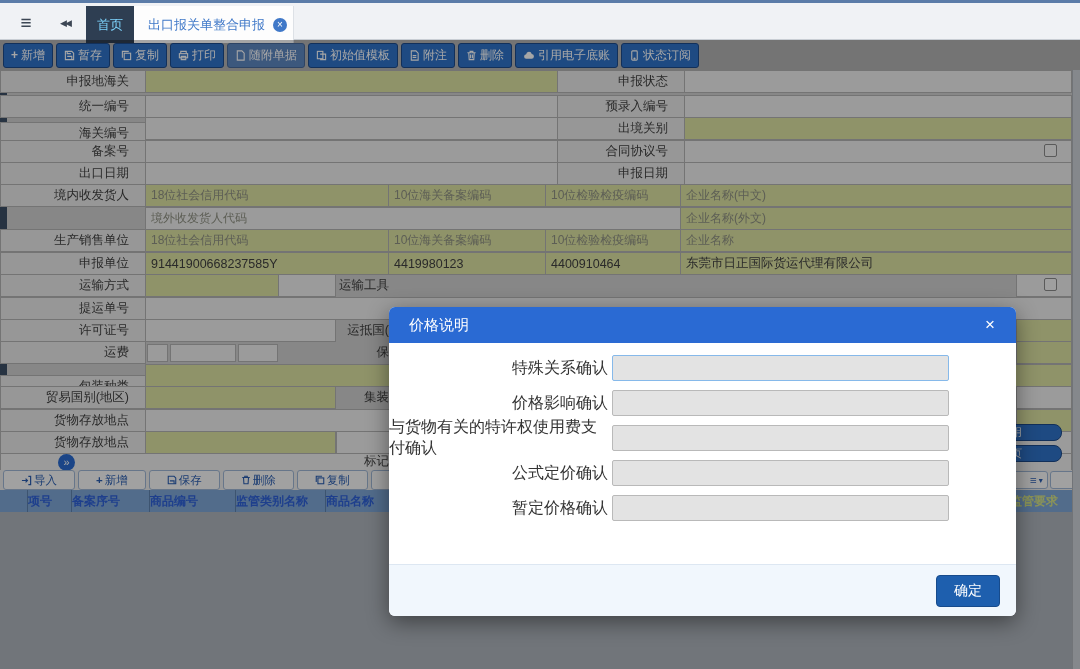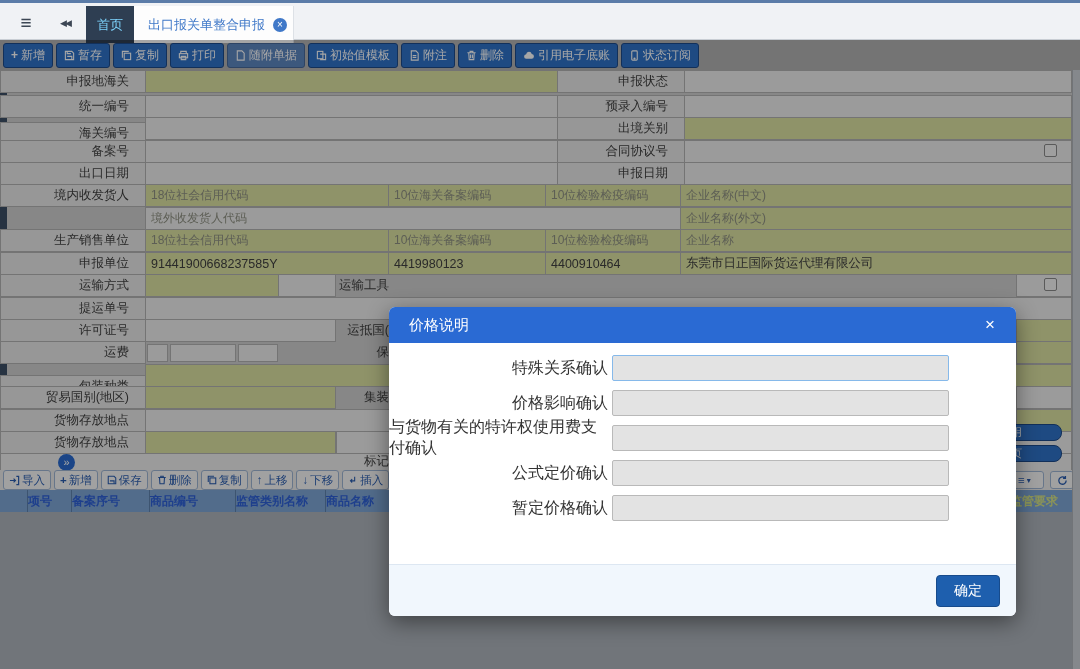--- a/index.html
+++ b/index.html
@@ -24,21 +24,21 @@
   .green{background:#dce2a2;}
   .ph{font-size:12px;color:#8f9183;}
   .val{font-size:12.5px;color:#414141;}
   .cutlbl{display:flex;align-items:center;justify-content:flex-end;font-size:12.5px;color:#3f3f3f;background:transparent;}
   .chk{width:13px;height:13px;background:#f4f4f4;border:1px solid #8a8a8a;border-radius:2px;}
   #leftstrip{left:0;top:70px;width:7px;height:400px;background:#3d4f66;}
   #expand-circle{left:58px;top:454px;width:17px;height:17px;border-radius:50%;background:#2a6bd0;color:#fff;font-size:11px;line-height:16px;text-align:center;}
   .sidebtn{width:104px;height:17px;background:#2f72c8;border:1px solid #1d4a8a;border-radius:8px;color:#fff;font-size:11px;line-height:15px;padding-left:52px;overflow:hidden;z-index:20;}
   
   #goods-toolbar{left:0;top:470px;width:1072px;height:20px;background:#ececec;display:flex;align-items:center;padding-left:3px;gap:3px;}
-  .gbtn{height:18px;background:#f8f8f8;border:1px solid #9fb6d4;border-radius:3px;color:#2a5db0;font-size:11.5px;display:flex;align-items:center;gap:2px;padding:0 5px;white-space:nowrap;}
+  .gbtn{height:18px;background:#f8f8f8;border:1px solid #9fb6d4;border-radius:3px;color:#2a5db0;font-size:11.5px;display:flex;align-items:center;gap:2px;padding:0 17px;white-space:nowrap;}
   .gbtn b{font-weight:bold;}
   
   #goods-header{left:0;top:490px;width:1072px;height:22px;background:#7fa6d6;}
   .th{position:absolute;top:0;height:22px;display:flex;align-items:center;font-size:12px;font-weight:bold;color:#2f62d8;border-right:1px solid #5f82ad;box-sizing:border-box;}
   .th.req{color:#d6e386;}
   #goods-body{left:0;top:512px;width:1072px;height:157px;background:#aeb4bc;}
   #scrollbar{left:1072px;top:70px;width:8px;height:599px;background:#cdd2d8;border-left:1px solid #aeb2b8;}
   
   #dim{left:0;top:40px;width:1080px;height:629px;background:rgba(0,0,0,0.35);z-index:50;}
   

